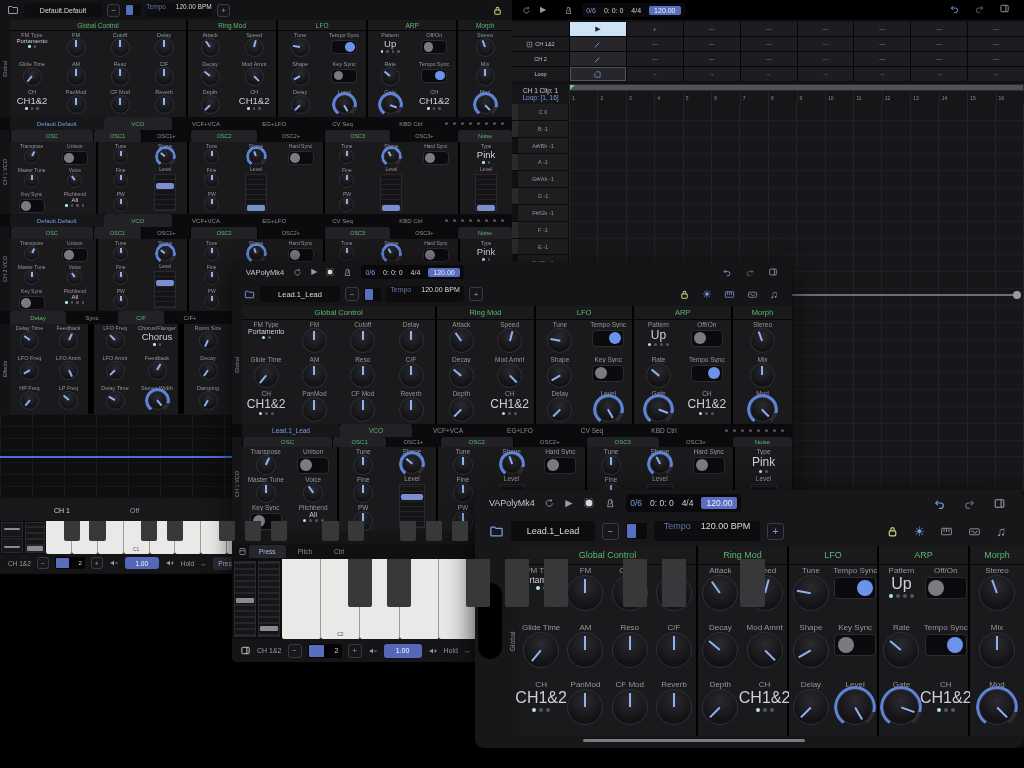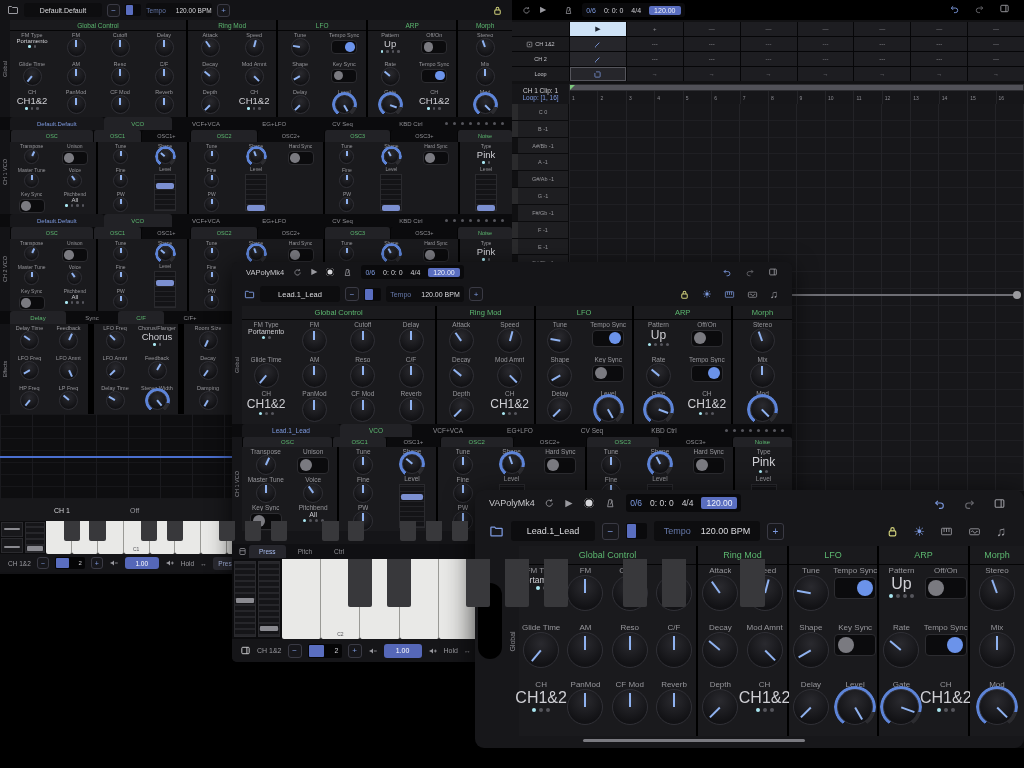--- a/index.html
+++ b/index.html
@@ -72,21 +72,21 @@
   .tab.bluetab{background:#17171a;color:#7d9ae0}
   .tab.greentab{color:#5cb870}
   .tabdots{margin-left:auto;display:flex;align-items:center;gap:5px;padding-right:8px}
   .tabdots span{width:3px;height:3px;border-radius:50%;background:#55555c}
   .subtabs{display:flex;background:#0b0b0d}
   .vcowrap{flex:1;display:flex;flex-direction:column;min-width:0}
   .pbox{background:#0d0d0f;border-radius:3px;color:#dadade;display:flex;align-items:center;justify-content:center}
   .sqbtn{background:#17171b;border:1px solid #3a3a44;border-radius:3px;color:#7d9ae0;display:flex;align-items:center;justify-content:center}
   .mini{background:#0a0a0c;border-radius:2px;position:relative}
   .minith{position:absolute;left:1px;top:1px;bottom:1px;width:45%;background:#5a6ec0;border-radius:1px}
-  .tempobox{background:#0d0d0f;border-radius:3px;display:flex;align-items:center;justify-content:center;gap:10px}
+  .tempobox{background:#0d0d0f;border-radius:3px;display:flex;justify-content:center;gap:10px}
   .tempobox .tl{color:#6577a8}
   .tempobox .tv{color:#dadade}
   .rec{border-radius:50%;background:#d6d6da;box-shadow:inset 0 0 0 1.5px #0e0e10, inset 0 0 0 3px #d6d6da}
   .botbar{display:flex;align-items:center;background:#151518;gap:6px;box-sizing:border-box}
   .botbar .txt{color:#9a9aa0;white-space:nowrap}
   .botbar .volbox{background:#5567b8;color:#fff;border-radius:3px;display:flex;align-items:center;justify-content:center}
   .botbar .octbox{background:#050506;border-radius:2px;position:relative;display:flex;align-items:center}
   .botbar .octbox .oth{position:absolute;left:1px;top:1px;bottom:1px;width:45%;background:#5a6ec0;border-radius:1px}
   .botbar .octbox .ov{position:absolute;right:3px;color:#d0d0d4}
   .botbar .pressbtn{background:#2a2a31;color:#aebdea;border-radius:3px;display:flex;align-items:center;justify-content:center}

